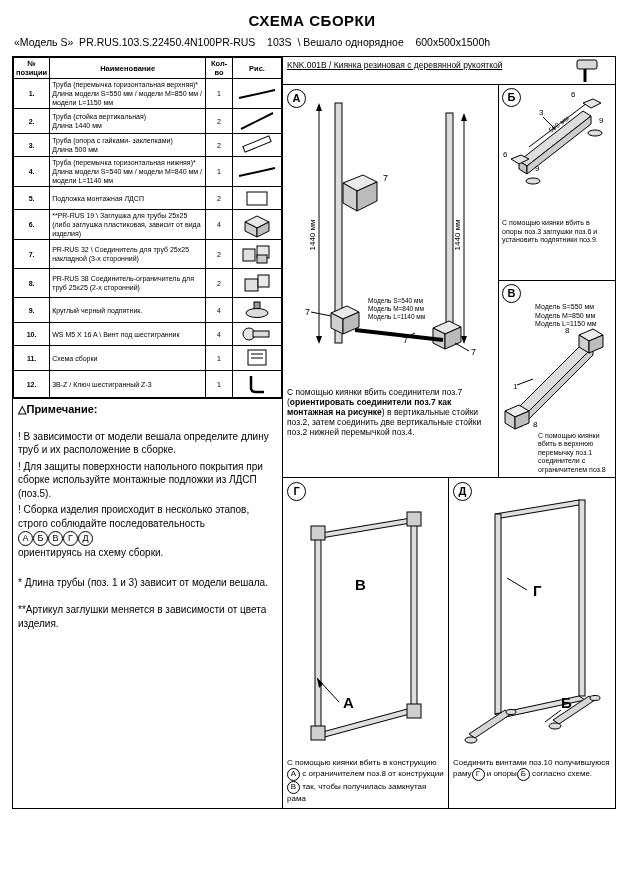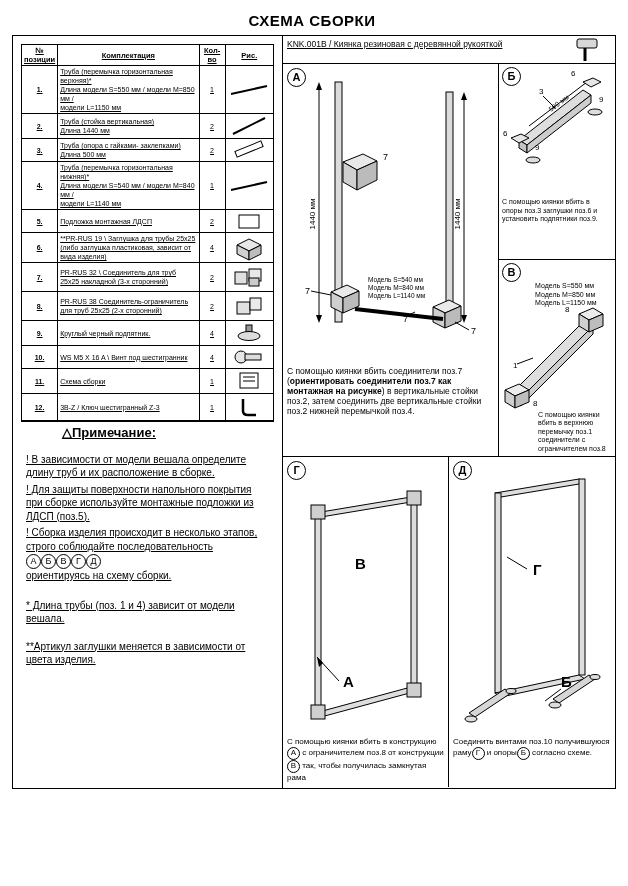--- a/index.html
+++ b/index.html
@@ -33,32 +33,33 @@
   .flexrow{display:flex;}
 </style>
 </head>
 <body>
 
 <div class="page">
 
   <div class="title">СХЕМА СБОРКИ</div>
 
   <div class="models">
+    <div>«Модель S»  PR.RUS.103.S.22450.4N100PR-RUS    103S  \ Вешало однорядное    600x500x1500h</div>
   </div>
 
   <table class="outer">
     <tbody>
     <tr>
 
-      <td style="padding:8px;text-decoration:underline;">
+      <td style="padding:0;">
         <table class="parts">
           <tbody>
                 <tr>
             <th class="c-num">№ позиции</th>
-            <th class="c-name">Комплектация</th>
+            <th class="c-name">Наименование</th>
             <th class="c-qty">Кол-во</th>
             <th class="c-pic">Рис.</th>
           </tr>
 
           <tr>
             <td class="c-num">1.</td>
             <td class="c-name" style="white-space:pre-line;">Труба (перемычка горизонтальная верхняя)*
 Длина модели S=550 мм / модели M=850 мм /
 модели L=1150 мм</td>
             <td class="c-qty">1</td>
@@ -199,31 +200,31 @@
             <td class="c-pic pic">
               <svg width="40" height="24">
                       <path d="M14 4 L14 16 Q14 20 19 20 L27 20" fill="none" stroke="#000" stroke-width="2.5"></path>
                     </svg>
             </td>
           </tr>
         </tbody>
             </table>
 
         <div class="note" style="border-top:1px solid #000;height:350px;">
-          <div style="font-weight:bold;font-size:13px;margin-left:36px;">
+          <div style="font-weight:bold;font-size:11px;">
             <span>△</span><span>Примечание:</span>
           </div>
           <div style="margin-top:13px;">! В зависимости от модели вешала определите длину труб и их расположение в сборке.</div>
           <div style="margin-top:3px;">! Для защиты поверхности напольного покрытия при сборке используйте монтажные подложки из ЛДСП (поз.5).</div>
           <div style="margin-top:3px;">! Сборка изделия происходит в несколько этапов, строго соблюдайте последовательность</div>
           <div style="margin-top:1px;">
             <span class="circ">А</span><span class="circ">Б</span><span class="circ">В</span><span class="circ">Г</span><span class="circ">Д</span>
           </div>
           <div>ориентируясь на схему сборки.</div>
-          <div style="margin-top:16px;">* Длина трубы (поз. 1 и 4) зависит от модели вешала.</div>
+          <div style="margin-top:16px;">* Длина трубы (поз. 1 и 3) зависит от модели вешала.</div>
           <div style="margin-top:14px;">**Артикул заглушки меняется в зависимости от цвета изделия.</div>
         </div>
       </td>
 
       <td style="padding:0;">
         <div class="knk" style="border-bottom:1px solid #000;position:relative;height:28px;box-sizing:border-box;">
           <span>KNK.001B / Киянка резиновая с деревянной рукояткой</span>
           <svg width="70" height="26" style="position:absolute;right:4px;top:1px;">
             <rect x="36" y="2" width="20" height="9" rx="2" fill="#d8d8d8" stroke="#000"></rect>
             <path d="M44 11 L44 24" stroke="#000" stroke-width="3"></path>

